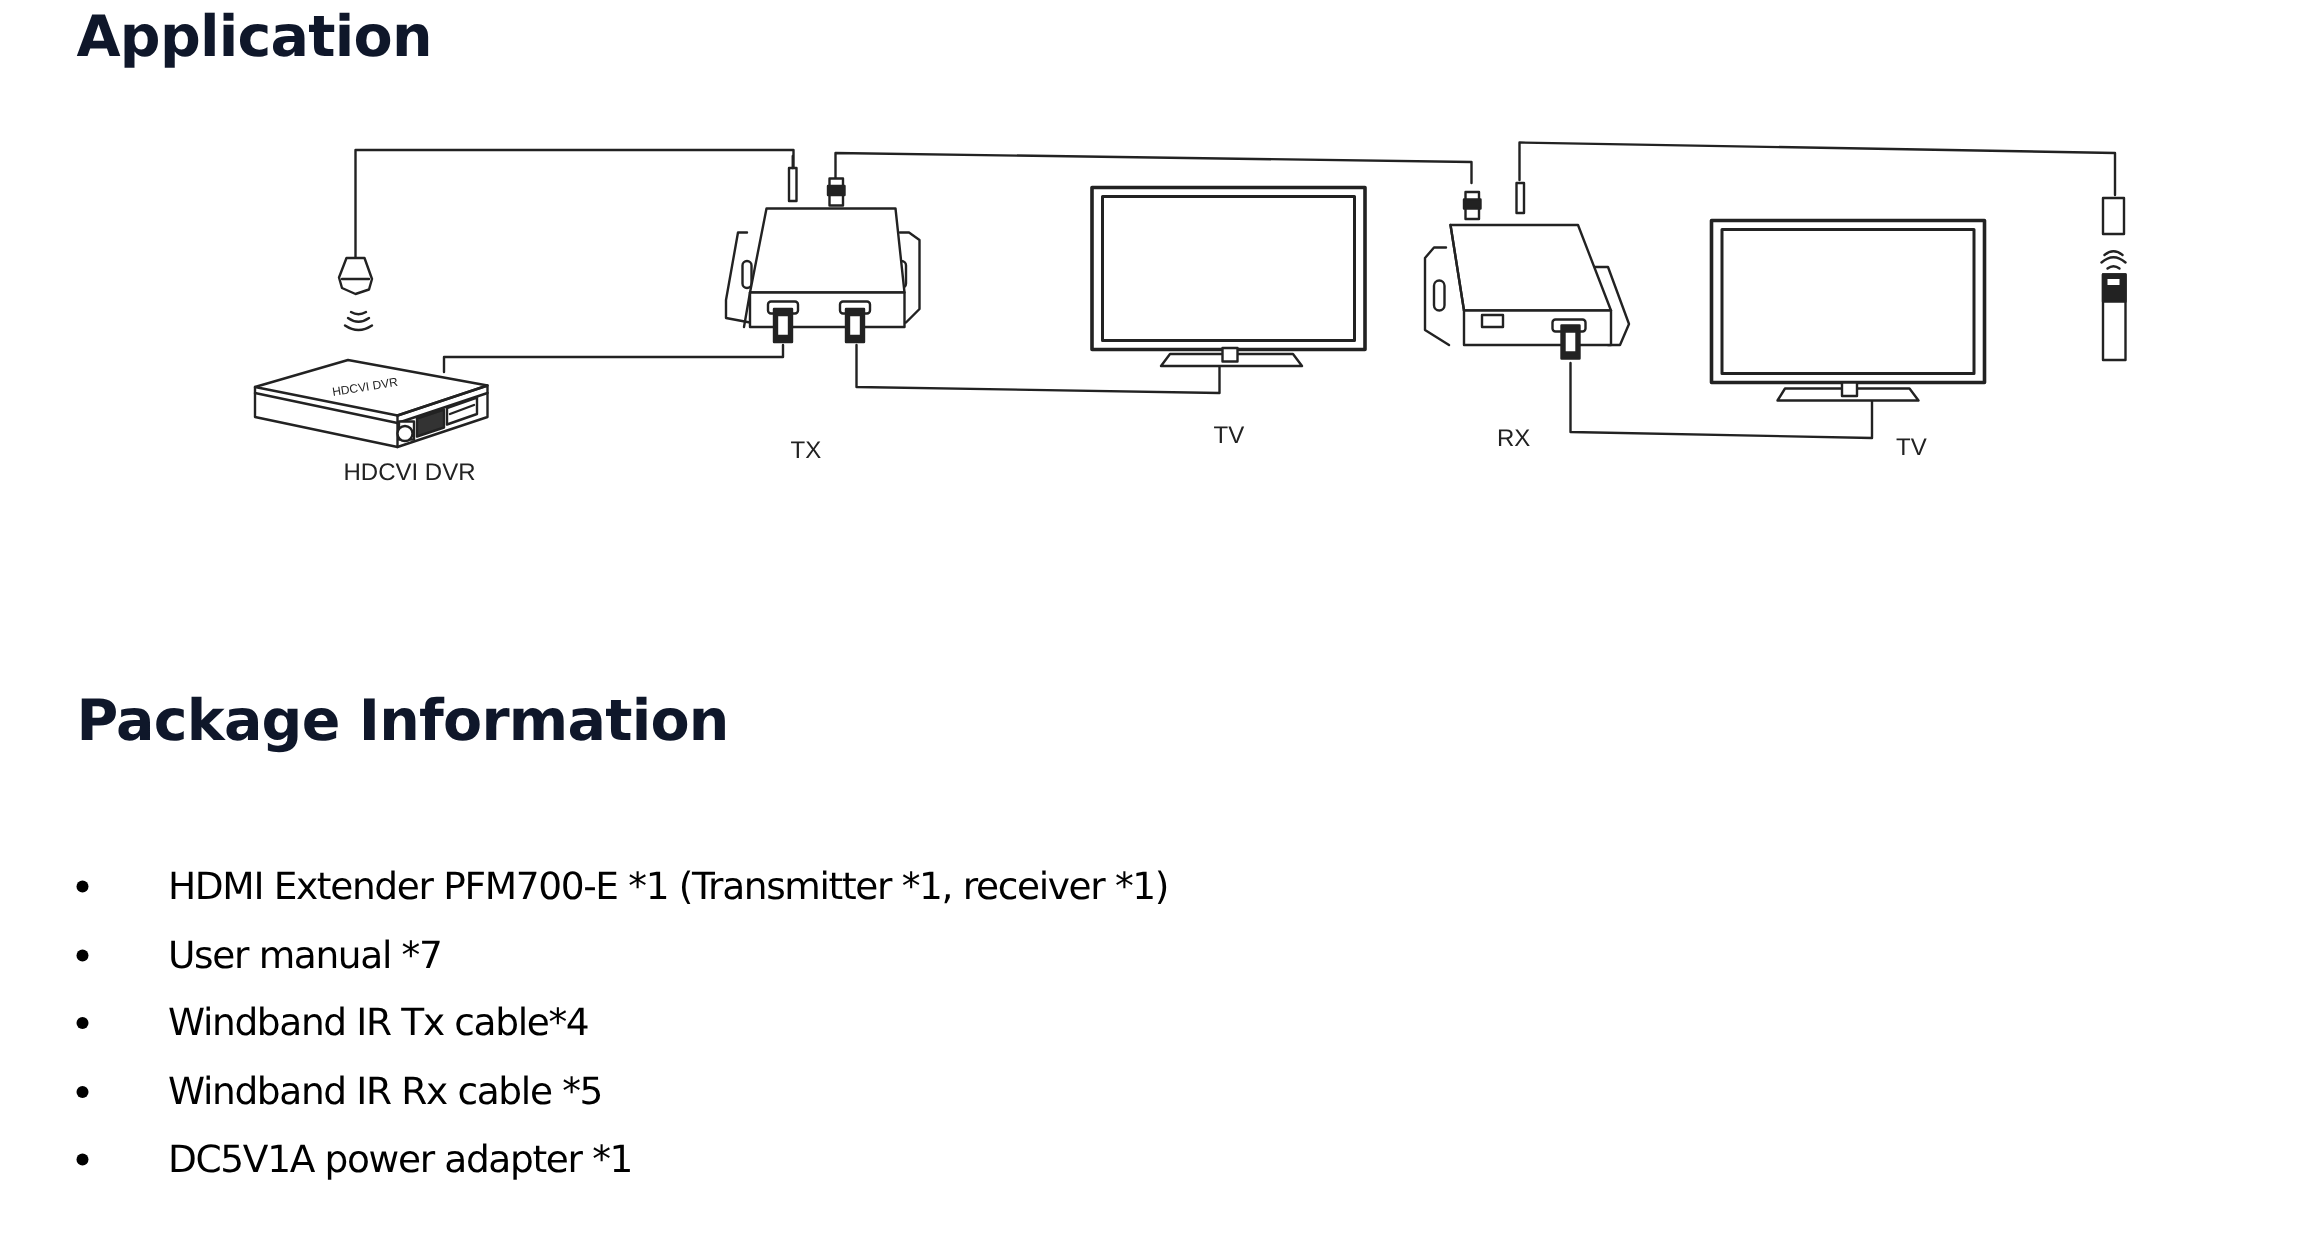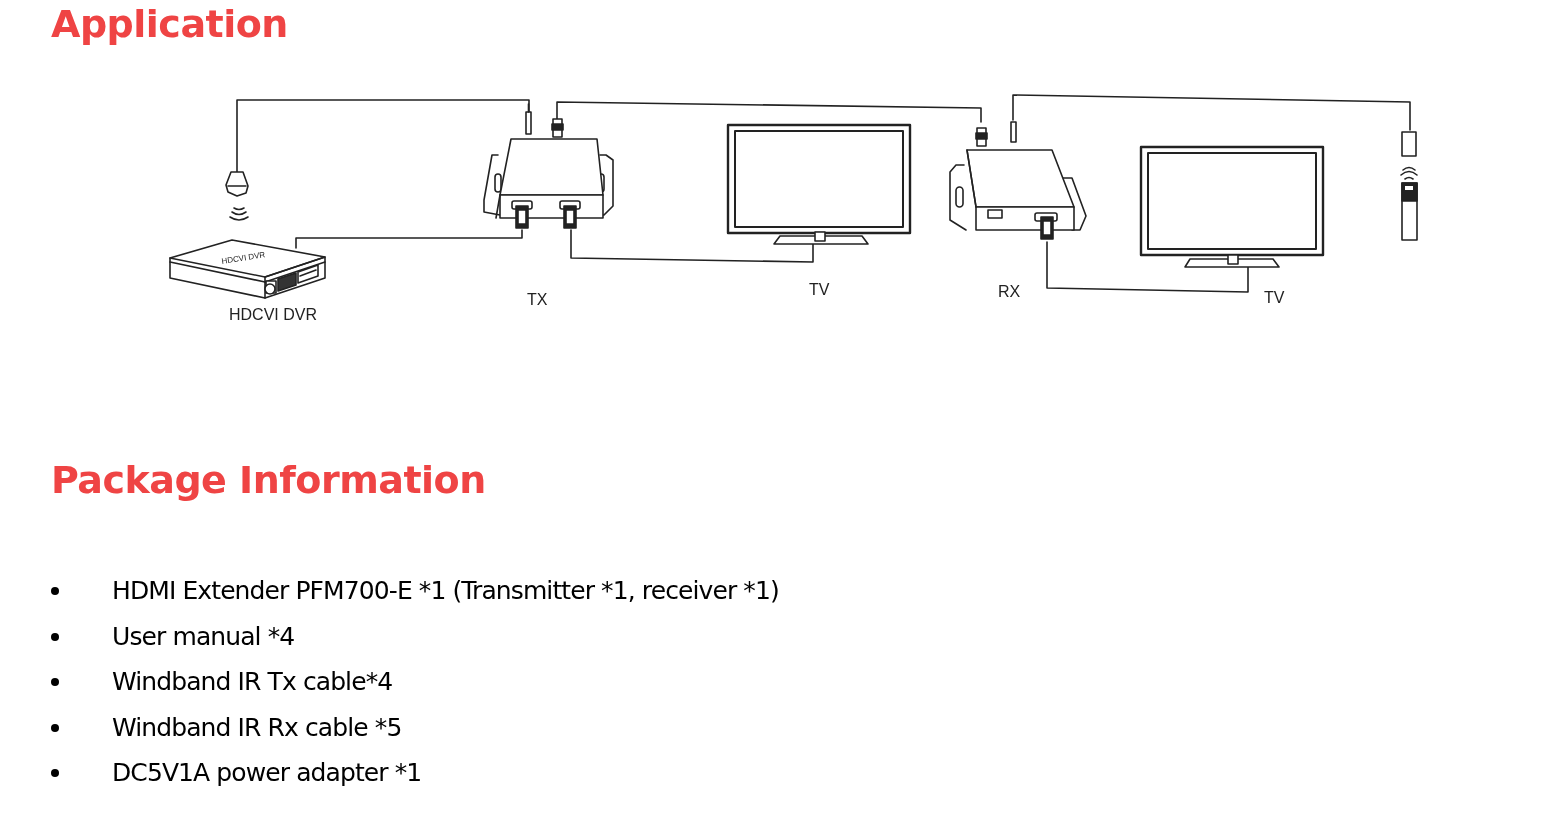--- a/index.html
+++ b/index.html
@@ -14,21 +14,21 @@
     overflow: hidden;
     font-family: "DejaVu Sans", sans-serif;
     color: #000;
   }
   .section-title {
     position: absolute;
     left: 51px;
     margin: 0;
     font-family: "DejaVu Sans", sans-serif;
     font-weight: bold;
-    color: #ef4444;
+    color: #0f172a;
     letter-spacing: -0.5px;
   }
   #title-application {
     top: 2px;
     font-size: 38px;
   }
   #title-package {
     top: 458px;
     font-size: 38px;
   }
@@ -210,21 +210,21 @@
 
 <h1 class="section-title" id="title-package">Package Information</h1>
 
 <ul class="package-list">
   <li>
     <span class="bullet"></span>
     <span class="item-text">HDMI Extender PFM700-E *1 (Transmitter *1, receiver *1)</span>
   </li>
   <li>
     <span class="bullet"></span>
-    <span class="item-text">User manual *4</span>
+    <span class="item-text">User manual *7</span>
   </li>
   <li>
     <span class="bullet"></span>
     <span class="item-text">Windband IR Tx cable*4</span>
   </li>
   <li>
     <span class="bullet"></span>
     <span class="item-text">Windband IR Rx cable *5</span>
   </li>
   <li>

